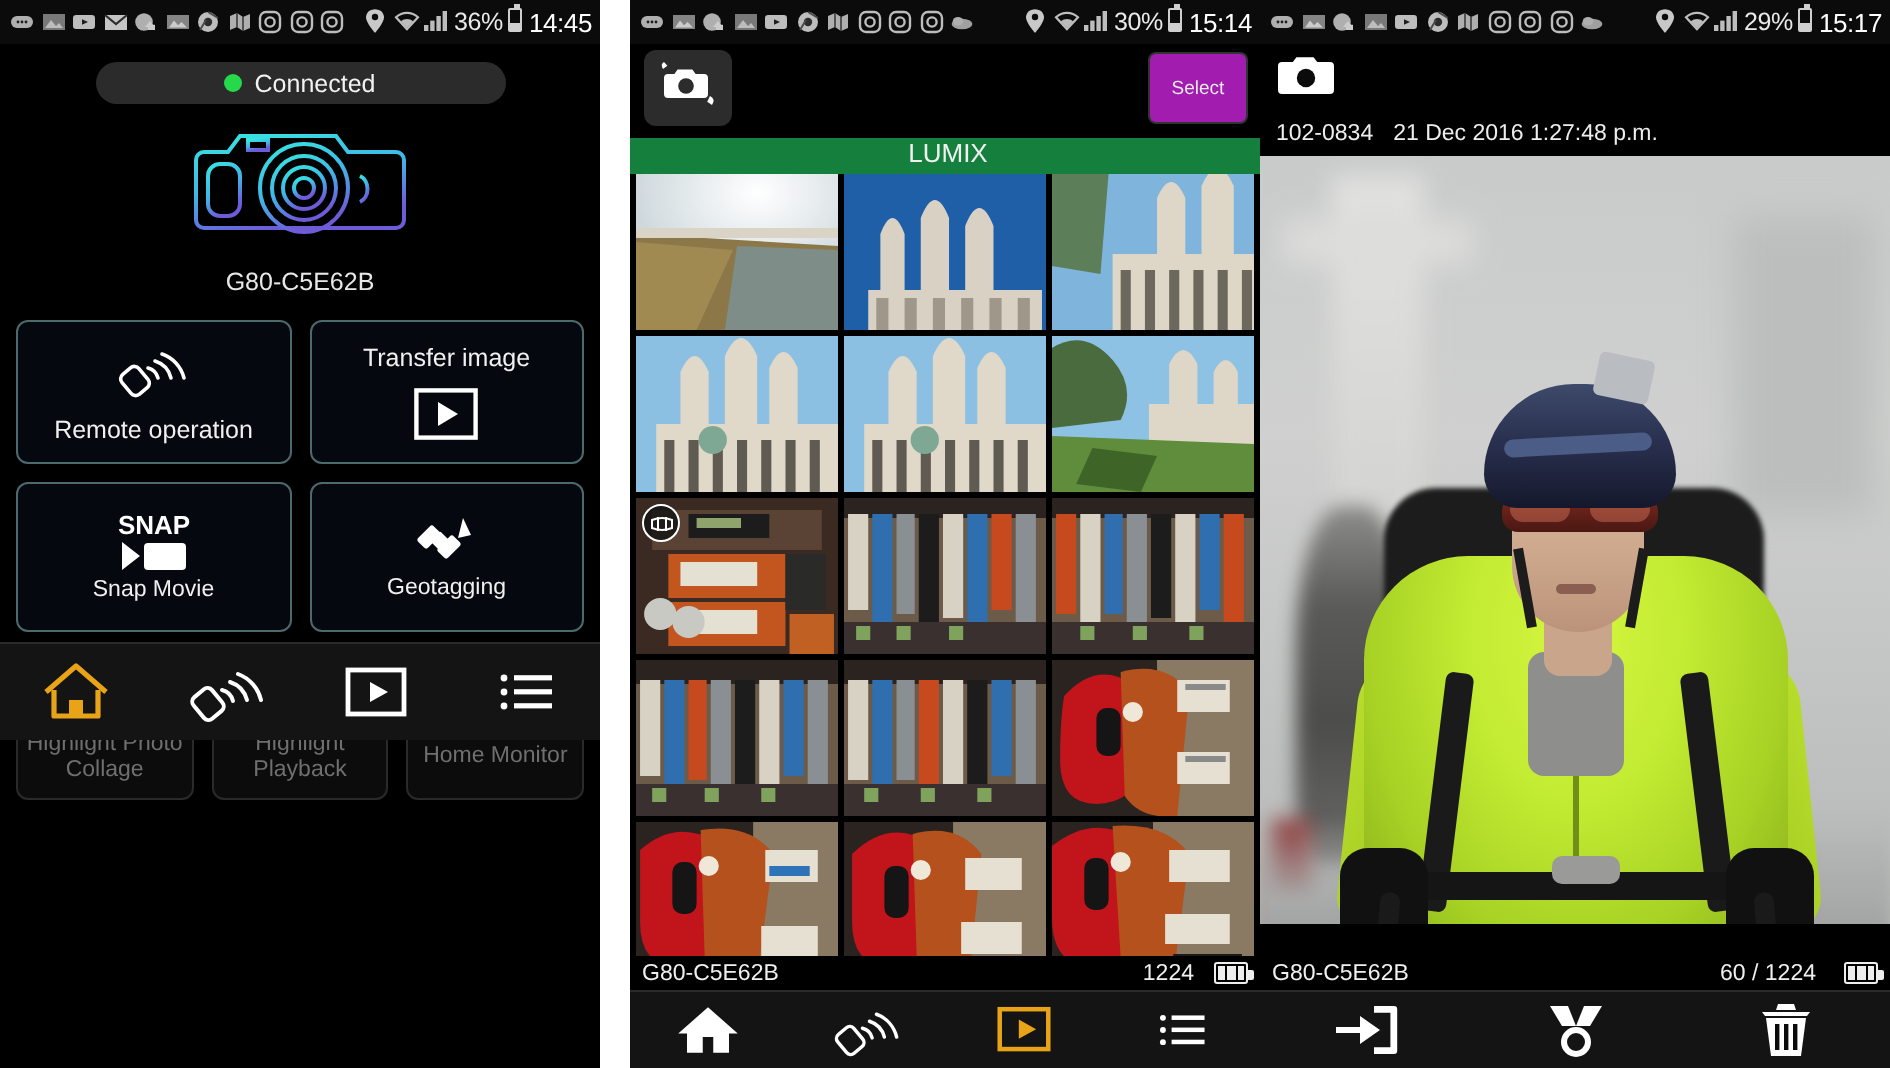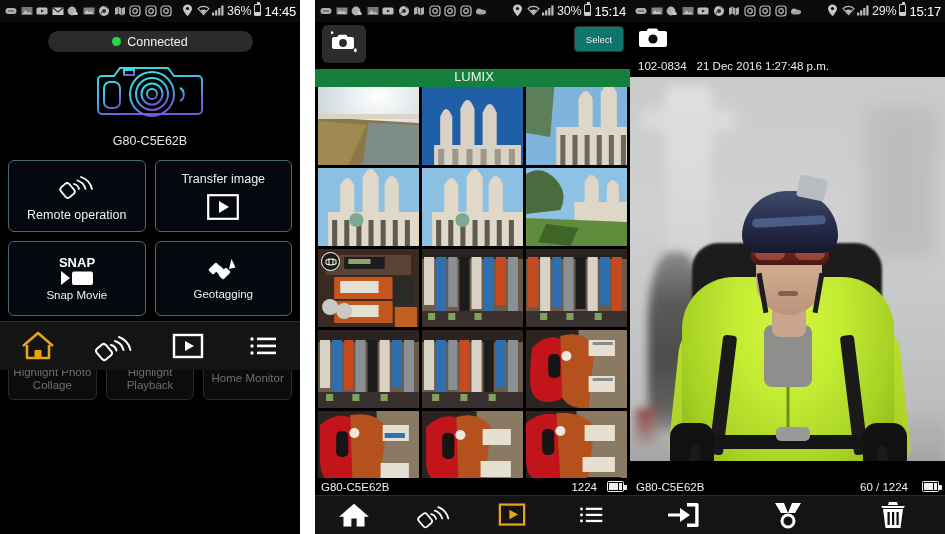--- a/index.html
+++ b/index.html
@@ -126,22 +126,22 @@
     padding: 4px 6px 0;
   }
   .cam-btn {
     position: absolute; left: 7px; top: 3px;
     width: 44px; height: 38px;
     background: #2c2c2c; border-radius: 6px;
     display: flex; align-items: center; justify-content: center;
   }
   .select-btn {
     position: absolute; right: 6px; top: 4px;
-    width: 50px; height: 26px;
-    background: #0f766e; border-radius: 4px;
+    width: 50px; height: 36px;
+    background: #a21caf; border-radius: 4px;
     border: 1px solid #333;
     display: flex; align-items: center; justify-content: center;
     color: #e9e9e9; font-size: 9.5px;
   }
   .lumix {
     color: #f0f0f0; font-size: 13px;
     padding: 0 0 3px 3px;
     background: #15803d;
     text-align: center;
   }

